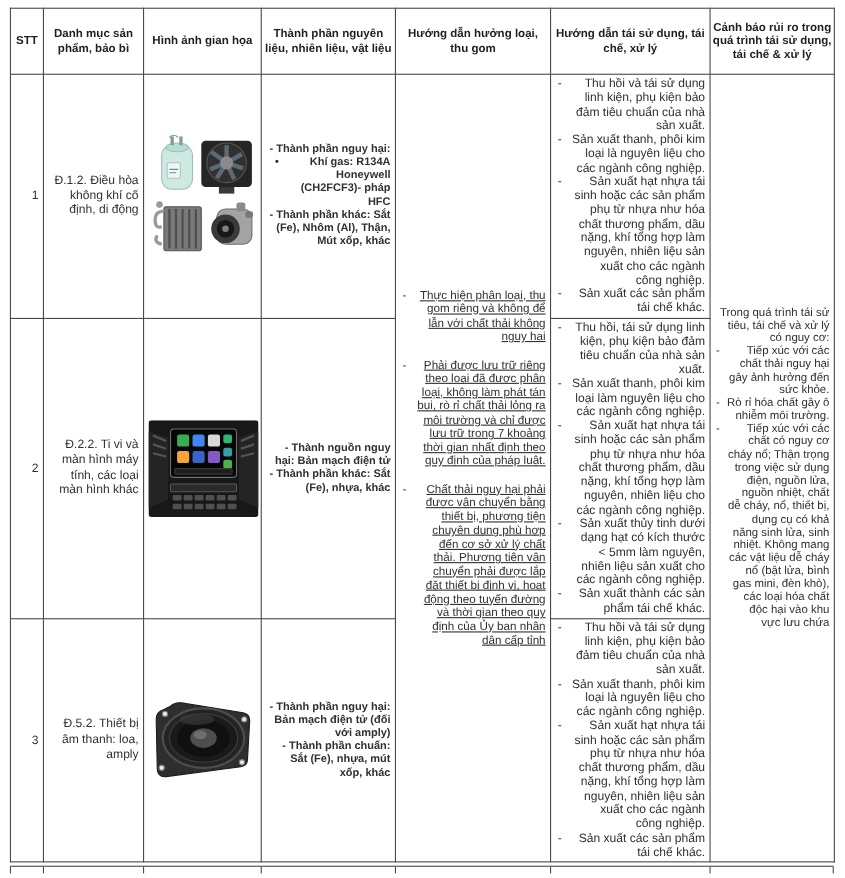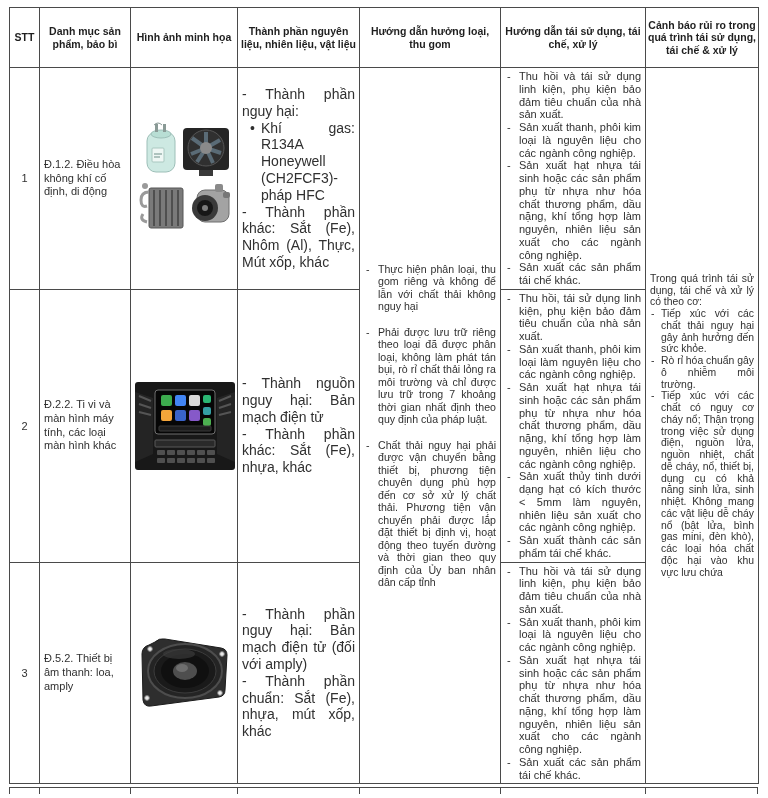--- a/index.html
+++ b/index.html
@@ -1,25 +1,25 @@
 <!DOCTYPE html>
 <html><head>
 <meta charset="utf-8">
 <style>
   html,body{margin:0;padding:0;background:#ffffff;}
   body{width:768px;height:798px;overflow:hidden;font-family:"Liberation Sans","DejaVu Sans",sans-serif;color:#303030;}
   .page{position:relative;width:768px;height:798px;background:#ffffff;}
   table.doc{border-collapse:collapse;table-layout:fixed;margin:7px 0 0 9px;width:749px;}
-  table.doc th, table.doc td{border:1px solid #4a4a4a;padding:2px 4px;vertical-align:middle;overflow:hidden;box-sizing:border-box;}
+  table.doc th, table.doc td{border:1px solid #4a4a4a;padding:2px 4px;vertical-align:middle;overflow:hidden;box-sizing:border-box;text-align:right;}
   table.doc th{font-size:10.5px;font-weight:bold;text-align:center;line-height:1.2;color:#1f1f1f;height:60px;padding:2px 2px;}
   .c-stt{text-align:center;font-size:11px;}
   .c-cat{font-size:11px;line-height:1.25;text-align:left;padding:2px 5px;}
   .c-img{text-align:center;padding:2px;}
-  .c-comp{font-size:14px;line-height:1.2;text-align:justify;padding:2px 5px;}
-  .c-class{font-size:10.6px;line-height:1.18;text-align:justify;vertical-align:middle;padding:2px 5px;}
+  .c-comp{font-size:10px;line-height:1.2;text-align:justify;padding:2px 5px;font-weight:bold;}
+  .c-class{font-size:10.6px;line-height:1.18;text-align:justify;vertical-align:middle;padding:2px 5px;text-decoration:underline;}
   .c-rec{font-size:11px;line-height:1.16;text-align:justify;vertical-align:top;padding:2px 3px 2px 2px;}
   .c-warn{font-size:10.4px;line-height:1.13;text-align:justify;vertical-align:middle;padding:2px 4px;}
   tr.r1 td{height:213px;}
   tr.r2 td{height:257px;}
   tr.r3 td{height:213px;}
   .dash-flush::before{content:"- ";}
   .bullet-item{position:relative;padding-left:19px;}
   .bullet-item::before{content:"\2022";position:absolute;left:8px;top:0;}
   .dash-hang{position:relative;padding-left:14px;}
   .dash-hang::before{content:"-";position:absolute;left:2px;top:0;}
@@ -43,21 +43,21 @@
         <col style="width:107px">
       <col style="width:122px">
         <col style="width:141px">
         <col style="width:145px">
       <col style="width:113px">
     </colgroup>
     <thead>
       <tr>
         <th>STT</th>
         <th>Danh mục sản phẩm, bảo bì</th>
-        <th>Hình ảnh minh họa</th>
+        <th>Hình ảnh gian họa</th>
         <th>Thành phần nguyên liệu, nhiên liệu, vật liệu</th>
         <th>Hướng dẫn hưởng loại, thu gom</th>
         <th>Hướng dẫn tái sử dụng, tái chế, xử lý</th>
         <th>Cảnh báo rủi ro trong quá trình tái sử dụng, tái chế &amp; xử lý</th>
       </tr>
     </thead>
     <tbody>
 
       <tr class="r1">
         <td class="c-stt">1</td>
@@ -102,37 +102,37 @@
             <circle cx="70" cy="88" r="13" fill="#3a3a3a"></circle>
             <circle cx="70" cy="88" r="8" fill="#171717"></circle>
             <circle cx="70" cy="88" r="3" fill="#7d7d7d"></circle>
             <rect x="80" y="64" width="8" height="8" rx="2" fill="#8a8a8a"></rect>
             <rect x="88" y="72" width="7" height="6" rx="2" fill="#777"></rect>
           </svg>
         </td>
         <td class="c-comp">
           <div class="dash-flush">Thành phần nguy hại:</div>
           <div class="bullet-item">Khí gas: R134A Honeywell (CH2FCF3)- pháp HFC</div>
-          <div class="dash-flush">Thành phần khác: Sắt (Fe), Nhôm (Al), Thực, Mút xốp, khác</div>
+          <div class="dash-flush">Thành phần khác: Sắt (Fe), Nhôm (Al), Thận, Mút xốp, khác</div>
         </td>
         <td class="c-class" rowspan="3">
           <div class="dash-hang para-gap">Thực hiện phân loại, thu gom riêng và không để lẫn với chất thải không nguy hại</div>
           <div class="dash-hang para-gap">Phải được lưu trữ riêng theo loại đã được phân loại, không làm phát tán bụi, rò rỉ chất thải lỏng ra môi trường và chỉ được lưu trữ trong 7 khoảng thời gian nhất định theo quy định của pháp luật.</div>
           <div class="dash-hang">Chất thải nguy hại phải được vận chuyển bằng thiết bị, phương tiện chuyên dụng phù hợp đến cơ sở xử lý chất thải. Phương tiện vận chuyển phải được lắp đặt thiết bị định vị, hoạt động theo tuyến đường và thời gian theo quy định của Ủy ban nhân dân cấp tỉnh</div>
         </td>
         <td class="c-rec">
           <div class="dash-hang">Thu hồi và tái sử dụng linh kiện, phụ kiện bảo đảm tiêu chuẩn của nhà sản xuất.</div>
           <div class="dash-hang">Sản xuất thanh, phôi kim loại là nguyên liệu cho các ngành công nghiệp.</div>
           <div class="dash-hang">Sản xuất hạt nhựa tái sinh hoặc các sản phẩm phụ từ nhựa như hóa chất thương phẩm, dầu nặng, khí tổng hợp làm nguyên, nhiên liệu sản xuất cho các ngành công nghiệp.</div>
           <div class="dash-hang">Sản xuất các sản phẩm tái chế khác.</div>
         </td>
         <td class="c-warn" rowspan="3">
-          <div class="warn-intro">Trong quá trình tái sử dụng, tái chế và xử lý có theo cơ:</div>
+          <div class="warn-intro">Trong quá trình tái sử tiêu, tái chế và xử lý có nguy cơ:</div>
           <div class="dash-hang">Tiếp xúc với các chất thải nguy hại gây ảnh hưởng đến sức khỏe.</div>
-          <div class="dash-hang">Rò rỉ hóa chuẩn gây ô nhiễm môi trường.</div>
+          <div class="dash-hang">Rò rỉ hóa chất gây ô nhiễm môi trường.</div>
           <div class="dash-hang">Tiếp xúc với các chất có nguy cơ cháy nổ; Thận trọng trong việc sử dụng điện, nguồn lửa, nguồn nhiệt, chất dễ cháy, nổ, thiết bị, dụng cụ có khả năng sinh lửa, sinh nhiệt. Không mang các vật liệu dễ cháy nổ (bật lửa, bình gas mini, đèn khò), các loại hóa chất độc hại vào khu vực lưu chứa</div>
         </td>
       </tr>
 
       <tr class="r2">
         <td class="c-stt">2</td>
         <td class="c-cat">Đ.2.2. Ti vi và màn hình máy tính, các loại màn hình khác</td>
         <td class="c-img">
           <svg width="100" height="88" viewBox="0 0 100 88">
             <rect x="0" y="0" width="100" height="88" fill="#181818" rx="3"></rect>

